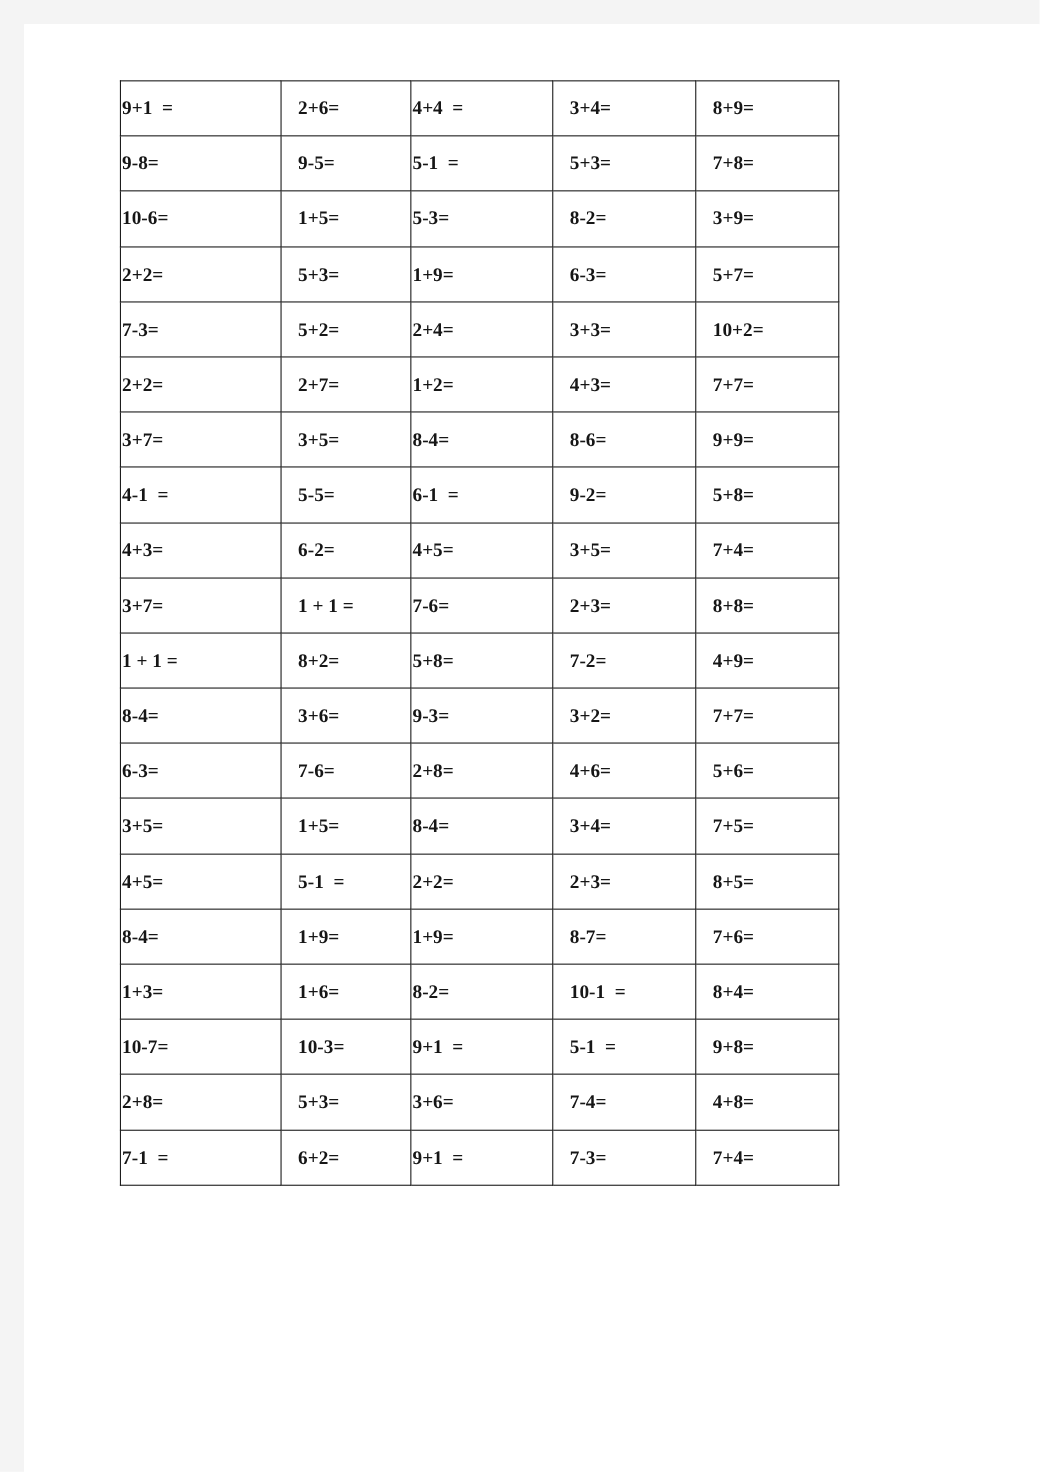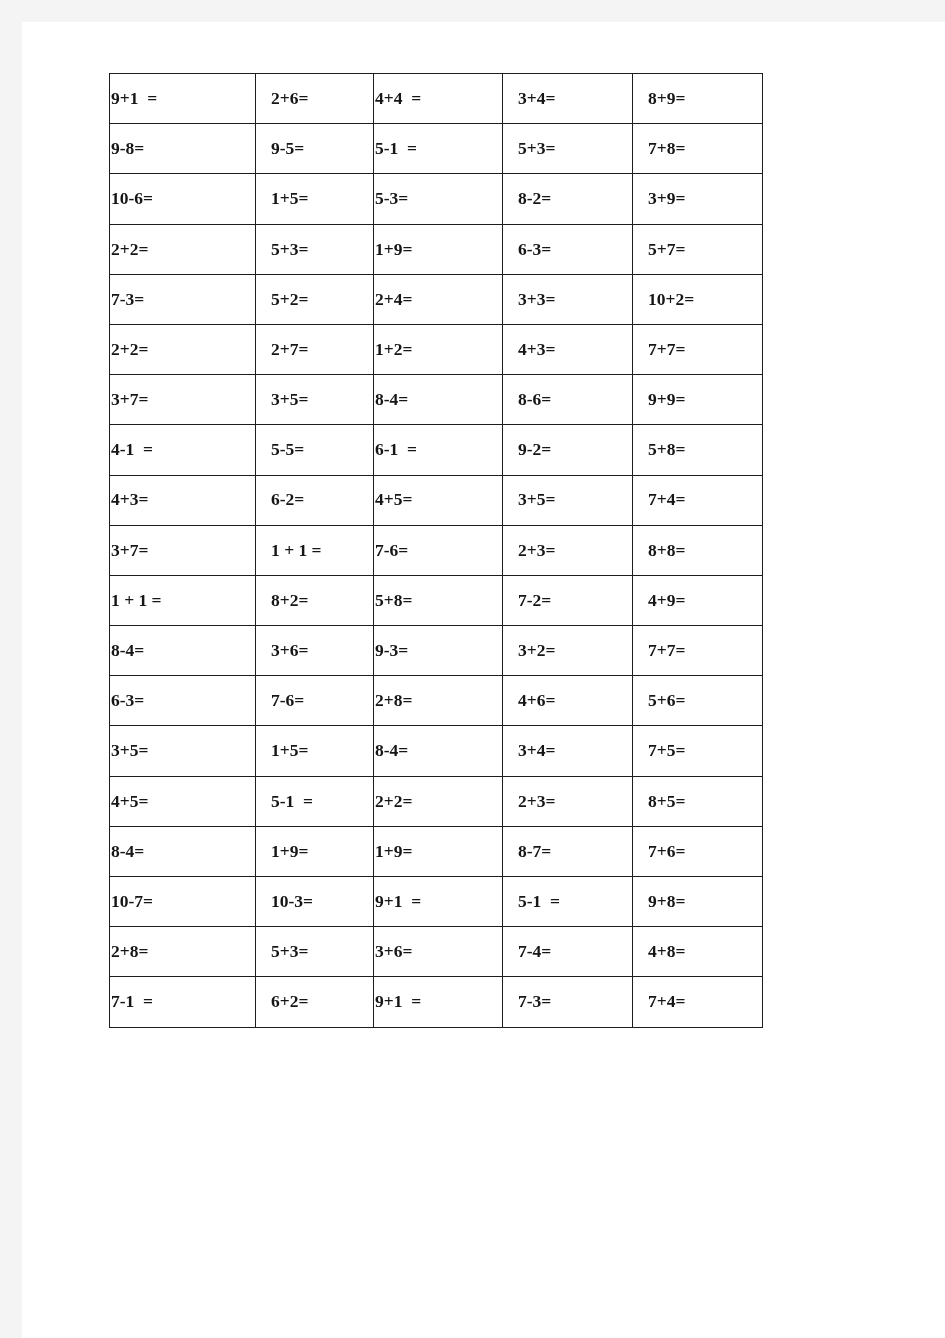--- a/index.html
+++ b/index.html
@@ -185,20 +185,27 @@
         <td class="col-4">2+3=</td>
         <td class="col-5">8+5=</td>
       </tr>
       <tr class="light-top">
         <td class="col-1">8-4=</td>
         <td class="col-2">1+9=</td>
         <td class="col-3">1+9=</td>
         <td class="col-4">8-7=</td>
         <td class="col-5">7+6=</td>
       </tr>
+      <tr class="light-bottom">
+        <td class="col-1">1+3=</td>
+        <td class="col-2">1+6=</td>
+        <td class="col-3">8-2=</td>
+        <td class="col-4">10-1  =</td>
+        <td class="col-5">8+4=</td>
+      </tr>
       <tr class="light-top">
         <td class="col-1">10-7=</td>
         <td class="col-2">10-3=</td>
         <td class="col-3">9+1  =</td>
         <td class="col-4">5-1  =</td>
         <td class="col-5">9+8=</td>
       </tr>
       <tr class="light-bottom">
         <td class="col-1">2+8=</td>
         <td class="col-2">5+3=</td>

